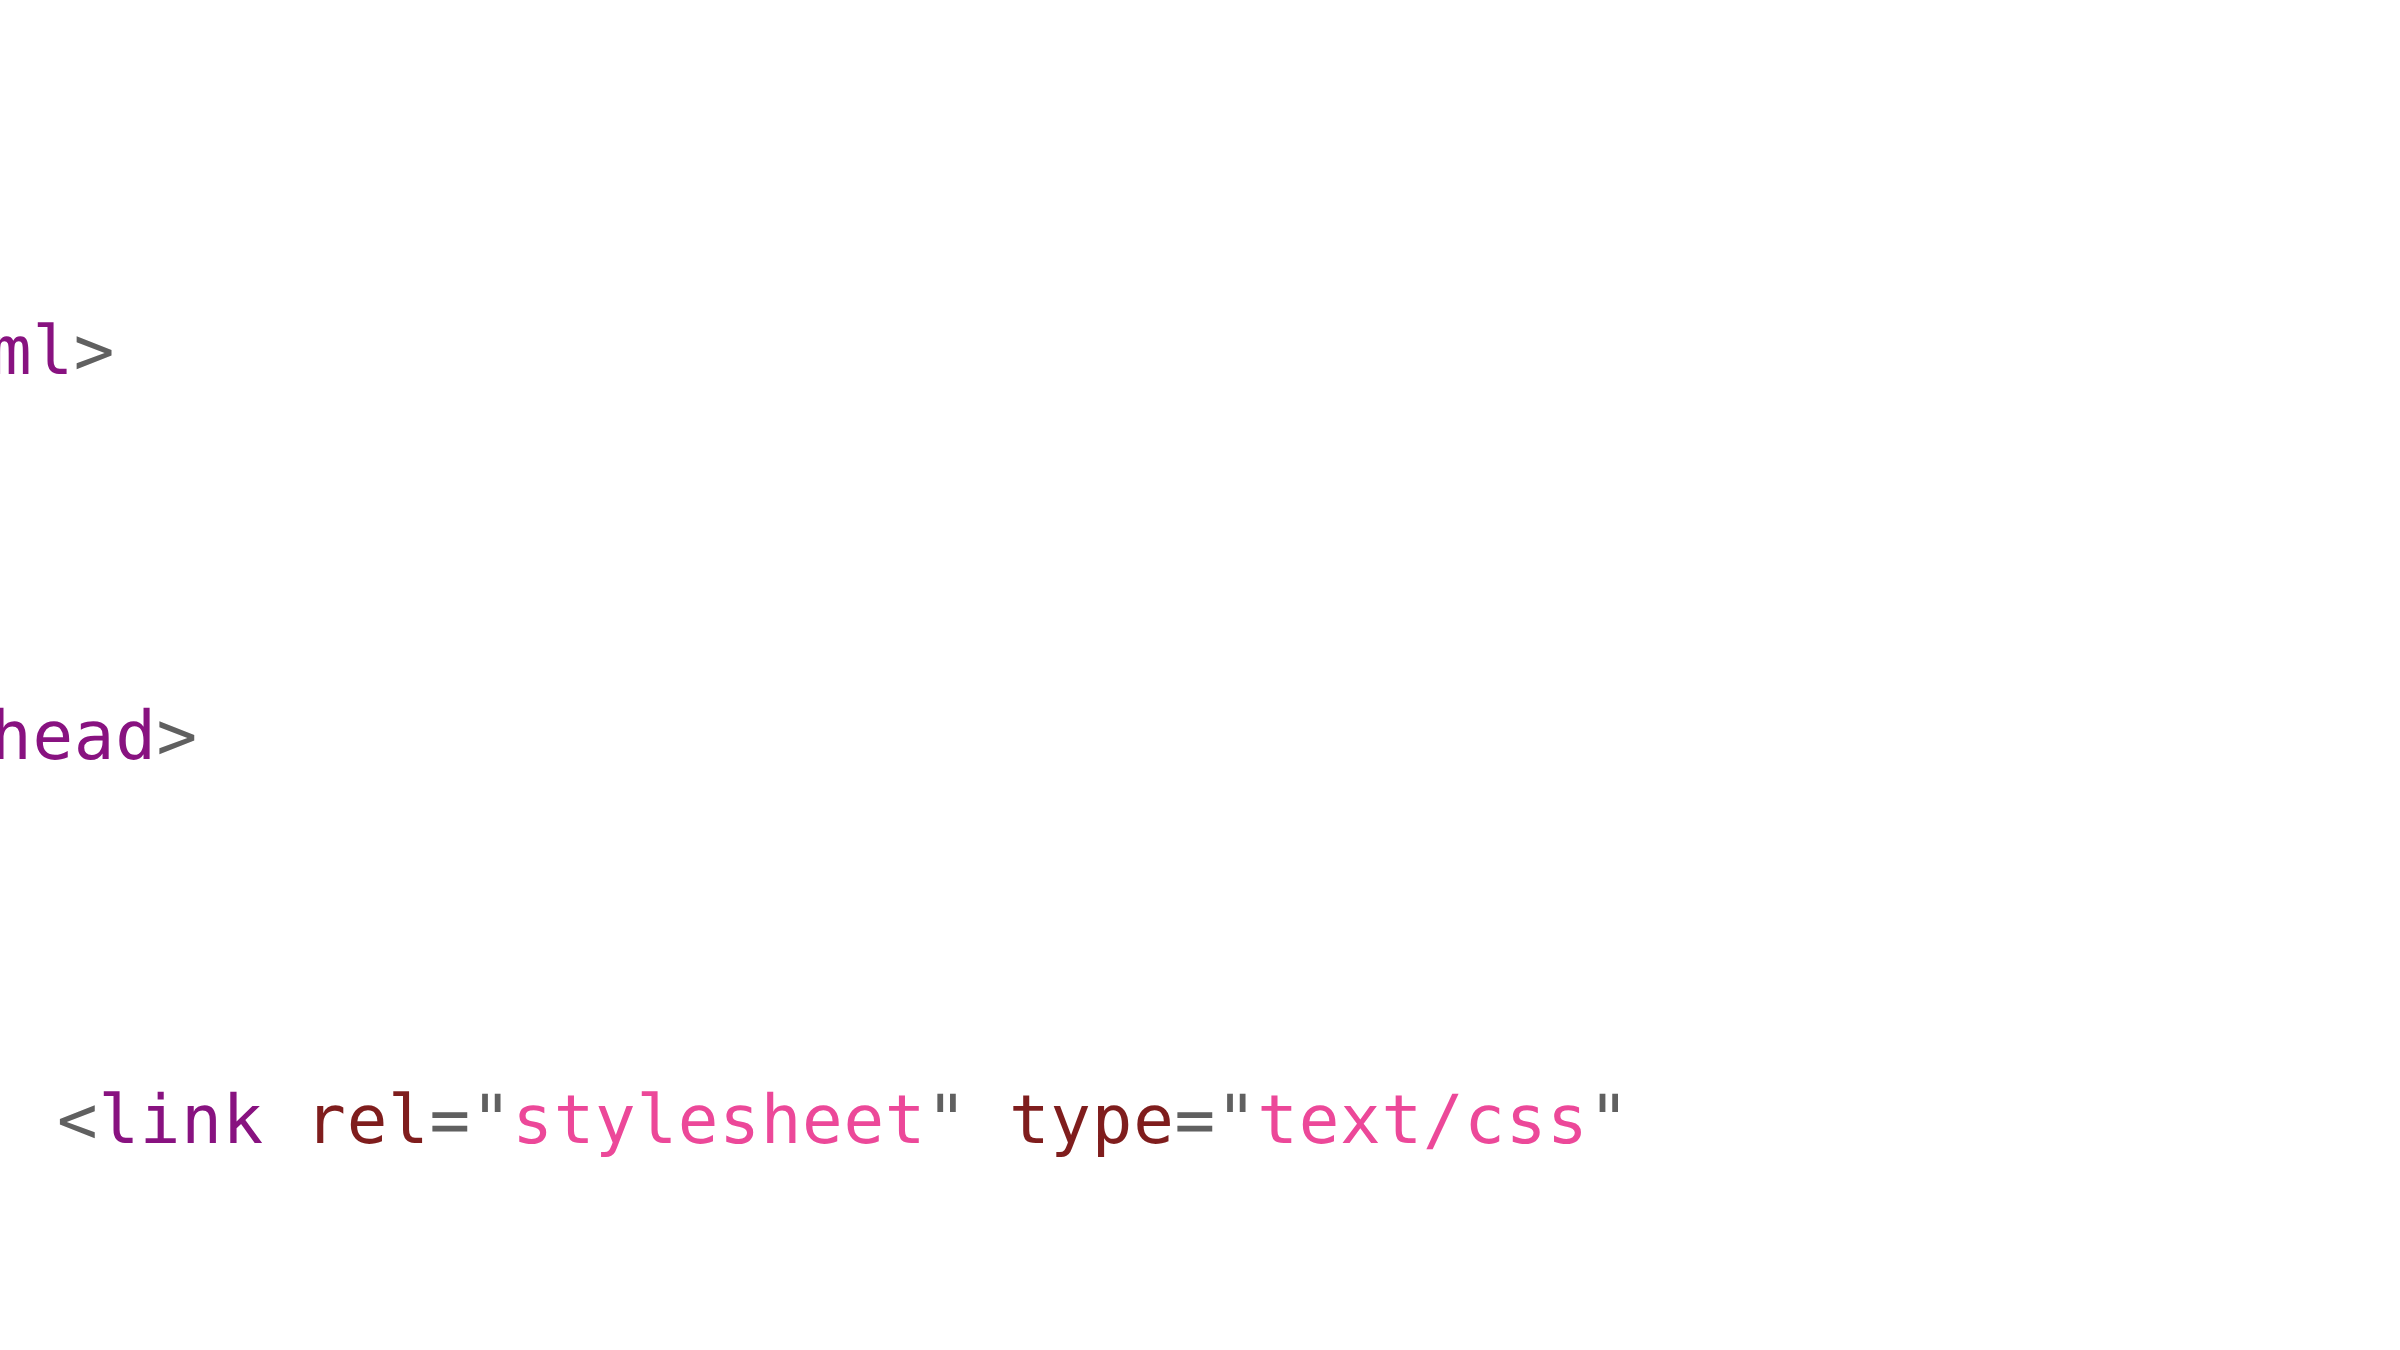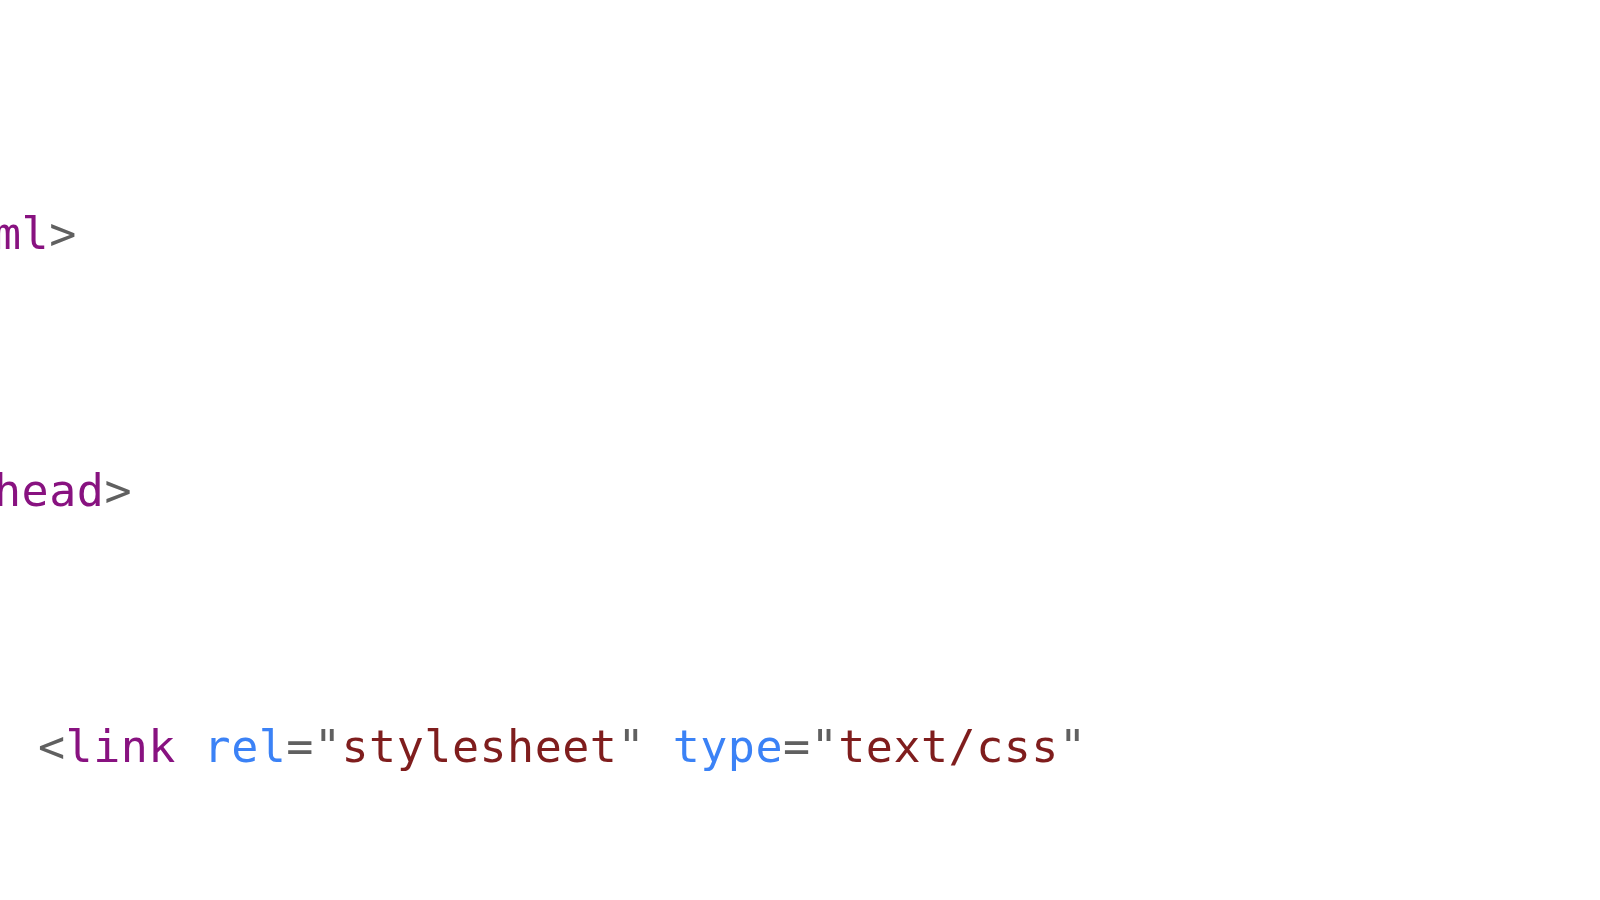--- a/index.html
+++ b/index.html
@@ -11,23 +11,23 @@
       height: 900px;
       overflow: hidden;
       line-height: 1.9;
       letter-spacing: 0.5px;
     }
     .code-area {
       padding-top: 20px;
       white-space: pre;
     }
     .tag   { color: #881280; }   
-    .attr  { color: #3b82f6; }   
+    .attr  { color: #7f1d1d; }   
     .punct { color: #606060; }   
-    .val   { color: #7f1d1d; } 
+    .val   { color: #ec4899; } 
     .line  { display: block; margin-left: -6px; }
     .indent1 { padding-left: 44px; }
   </style>
 </head>
 <body>
 
 <div class="code-area">
   <span class="line"><span class="tag">ml</span><span class="punct">&gt;</span></span>
   <span class="line"><span class="tag">head</span><span class="punct">&gt;</span></span>
   <span class="line indent1"><span class="punct">&lt;</span><span class="tag">link</span><span> </span><span class="attr">rel</span><span class="punct">=</span><span class="punct">"</span><span class="val">stylesheet</span><span class="punct">"</span><span> </span><span class="attr">type</span><span class="punct">=</span><span class="punct">"</span><span class="val">text/css</span><span class="punct">"</span></span>

